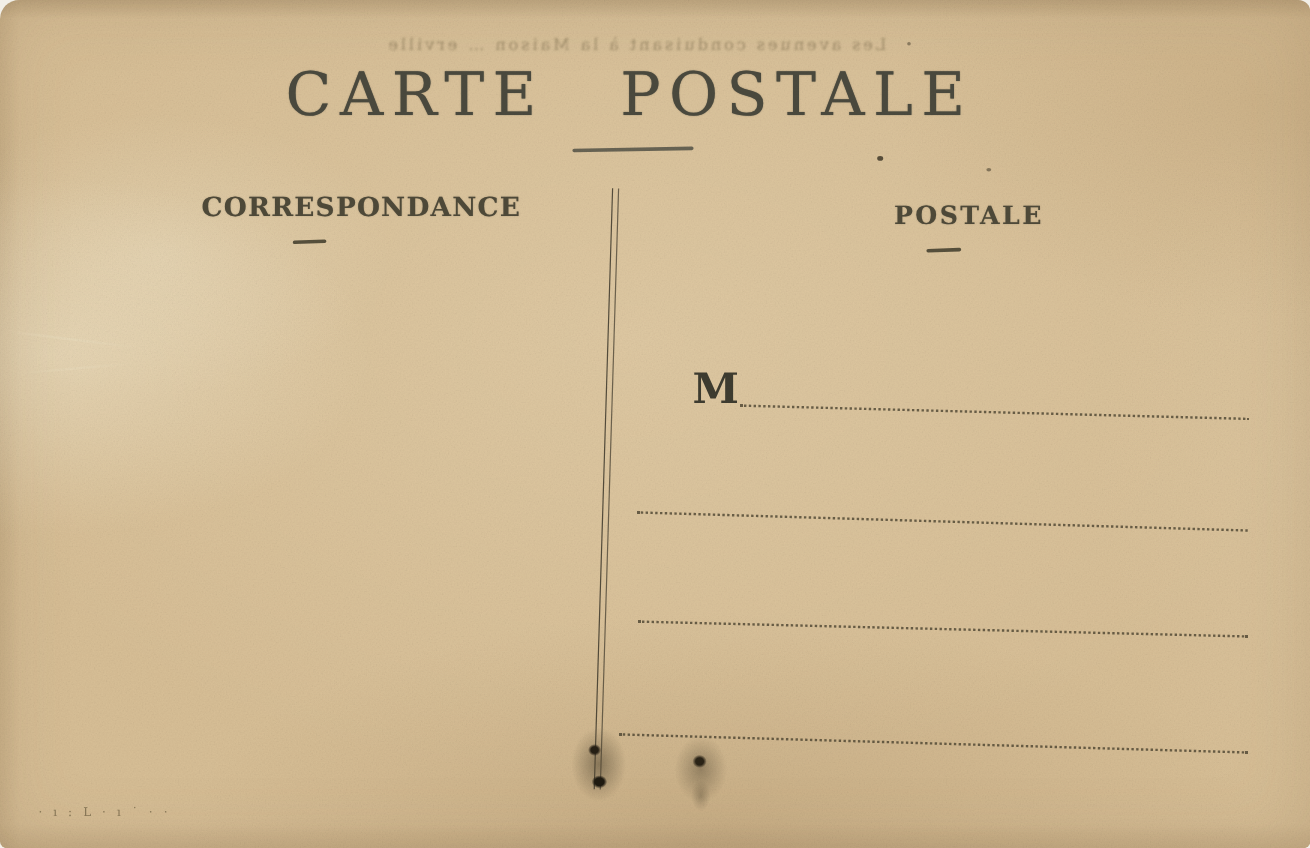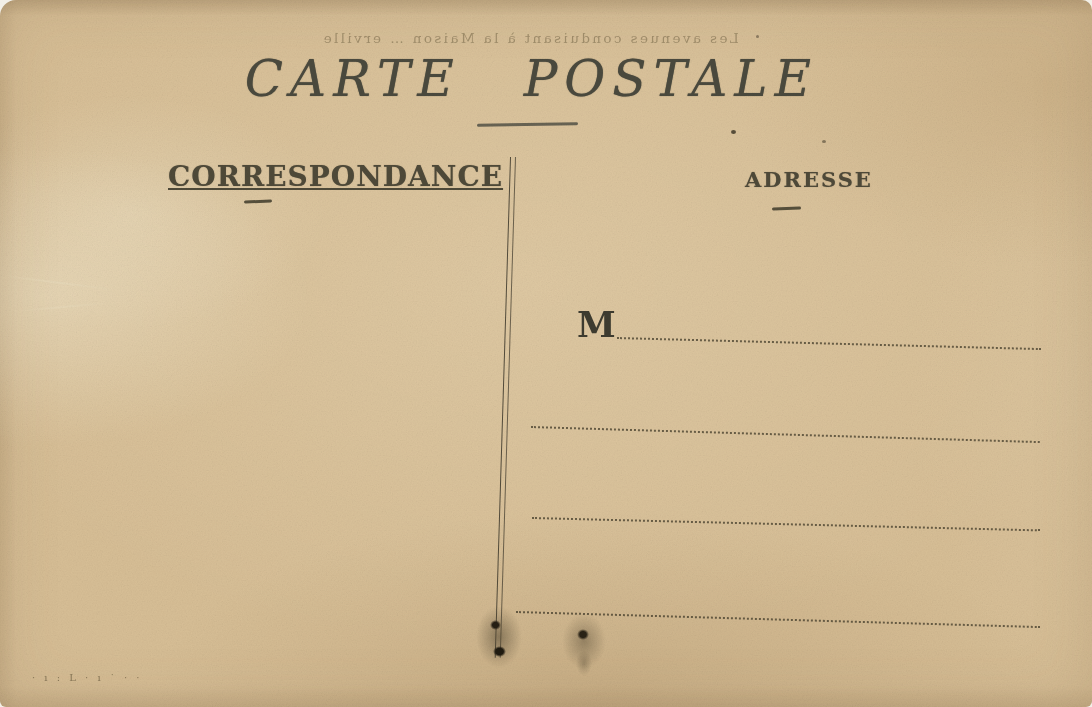--- a/index.html
+++ b/index.html
@@ -17,28 +17,28 @@
           linear-gradient(180deg, rgba(140,115,80,.30) 0%, rgba(140,115,80,0) 2.2%),
           linear-gradient(0deg, rgba(140,115,80,.18) 0%, rgba(140,115,80,0) 3%),
           linear-gradient(90deg, rgba(140,115,80,.14) 0%, rgba(140,115,80,0) 1.5%);
         box-shadow: inset 0 0 60px rgba(120,95,60,.18);}
   .abs{position:absolute;}
   
   #bleed{left:150px;top:30px;width:760px;height:24px;text-align:center;
          font-size:13.5px;letter-spacing:2.4px;color:#6d5f40;opacity:.50;
          transform:scaleX(-1);filter:blur(.7px);white-space:nowrap;overflow:hidden;}
   
-  #title{left:238px;top:50px;width:580px;text-align:right;font-size:50px;
+  #title{left:238px;top:50px;width:580px;text-align:left;font-size:50px;
          letter-spacing:7px;word-spacing:40px;color:#4b4a3e;
-         text-shadow:0 0 1px rgba(70,68,56,.75);font-style:italic;}
+         text-shadow:0 0 1px rgba(70,68,56,.75);}
   #title-rule{left:477px;top:123px;width:101px;height:3px;background:#545246;
               transform:rotate(-1deg);border-radius:2px;opacity:.85;}
   
-  #corr-label{left:168px;top:160px;font-size:28px;font-weight:bold;letter-spacing:1px;
-              color:#4f4a39;text-shadow:0 0 1px rgba(79,74,57,.5);text-decoration:underline;}
+  #corr-label{left:168px;top:160px;font-size:22px;font-weight:bold;letter-spacing:1px;
+              color:#4f4a39;text-shadow:0 0 1px rgba(79,74,57,.5);}
   #corr-rule{left:244px;top:200px;width:28px;height:3px;background:#57503c;
              transform:rotate(-2deg);border-radius:2px;}
   #adr-label{left:745px;top:167px;font-size:21px;font-weight:bold;letter-spacing:2px;
              color:#4f4a39;text-shadow:0 0 1px rgba(79,74,57,.5);}
   #adr-rule{left:772px;top:207px;width:29px;height:2.6px;background:#57503c;
             transform:rotate(-2deg);border-radius:2px;}
   
   #divider{left:510px;top:157px;height:501px;width:4px;
            border-left:1.4px solid rgba(54,50,38,.82);
            border-right:1.4px solid rgba(54,50,38,.68);
@@ -85,21 +85,21 @@
   <div id="card">
 
     <div class="abs" id="bleed">Les avenues conduisant à la Maison … erville</div>
 
     <div class="abs" id="title">CARTE POSTALE</div>
     <div class="abs" id="title-rule"></div>
 
     <div class="abs" id="corr-label">CORRESPONDANCE</div>
     <div class="abs" id="corr-rule"></div>
 
-    <div class="abs" id="adr-label">ADRESSE</div>
+    <div class="abs" id="adr-label">POSTALE</div>
     <div class="abs" id="adr-rule"></div>
 
     <div class="abs" id="divider"></div>
 
     <div class="abs" id="m-prefix">M</div>
 
     <div class="abs dotline" id="line0"></div>
     <div class="abs dotline" id="line1"></div>
     <div class="abs dotline" id="line2"></div>
     <div class="abs dotline" id="line3"></div>

